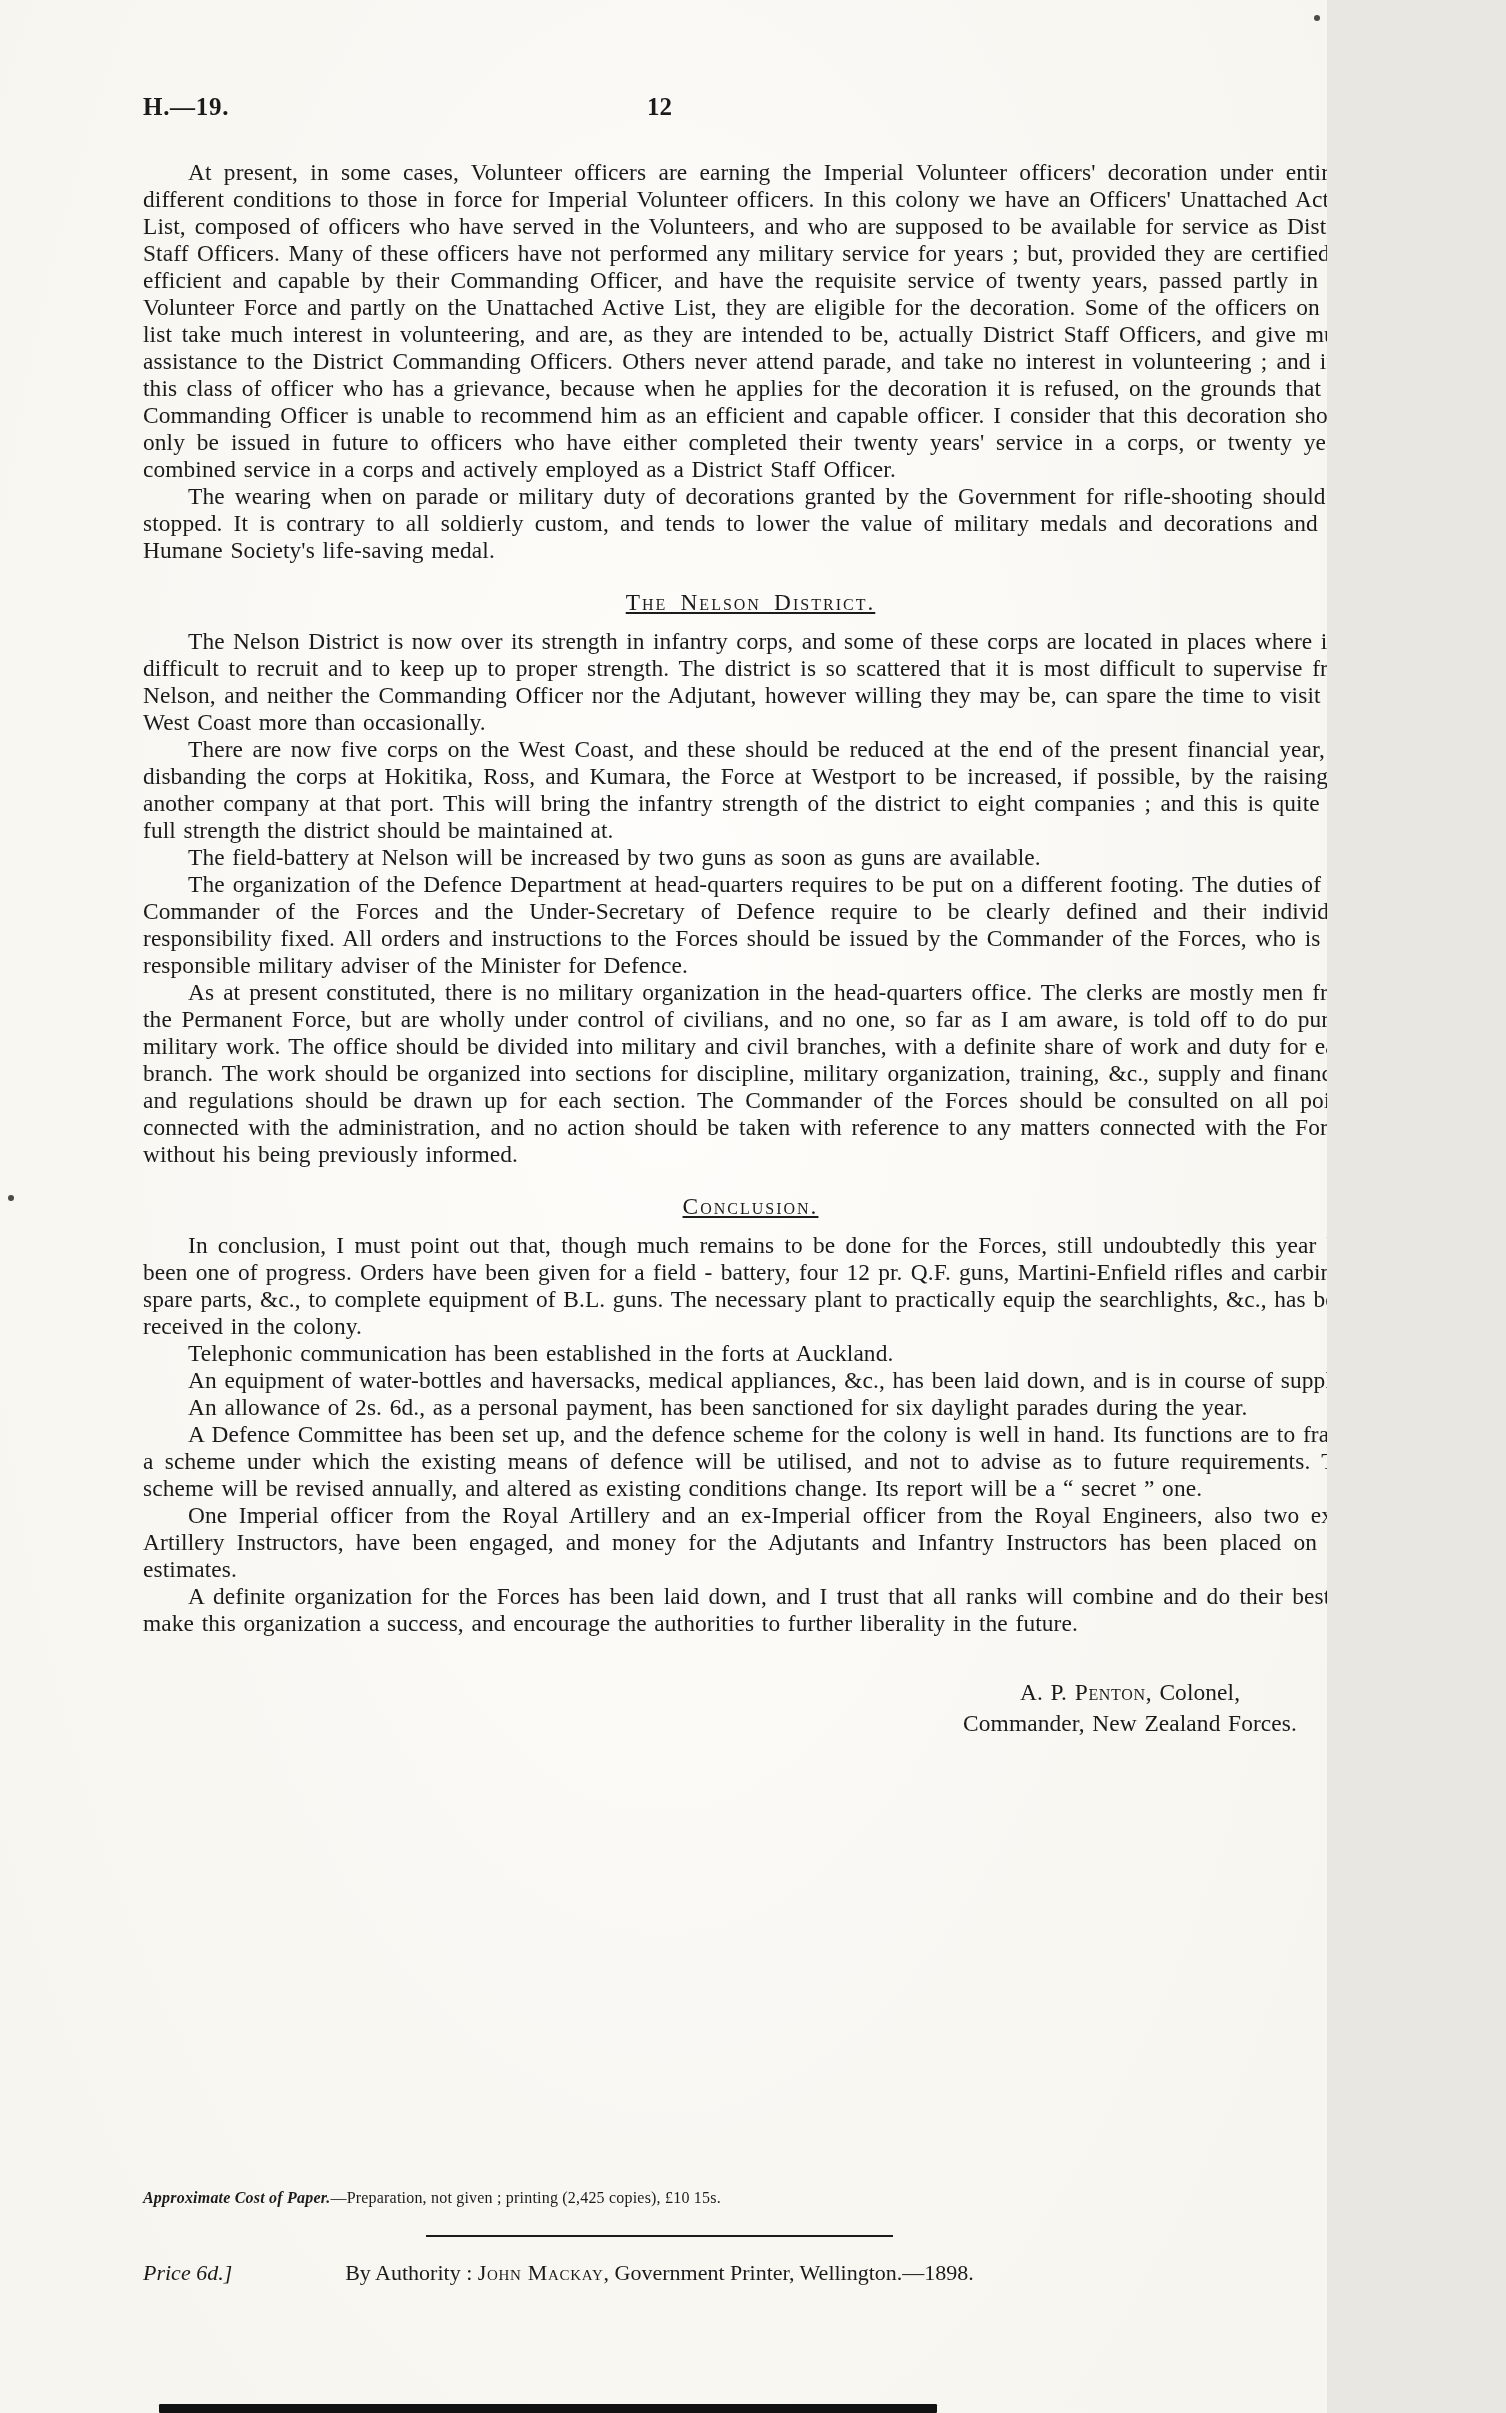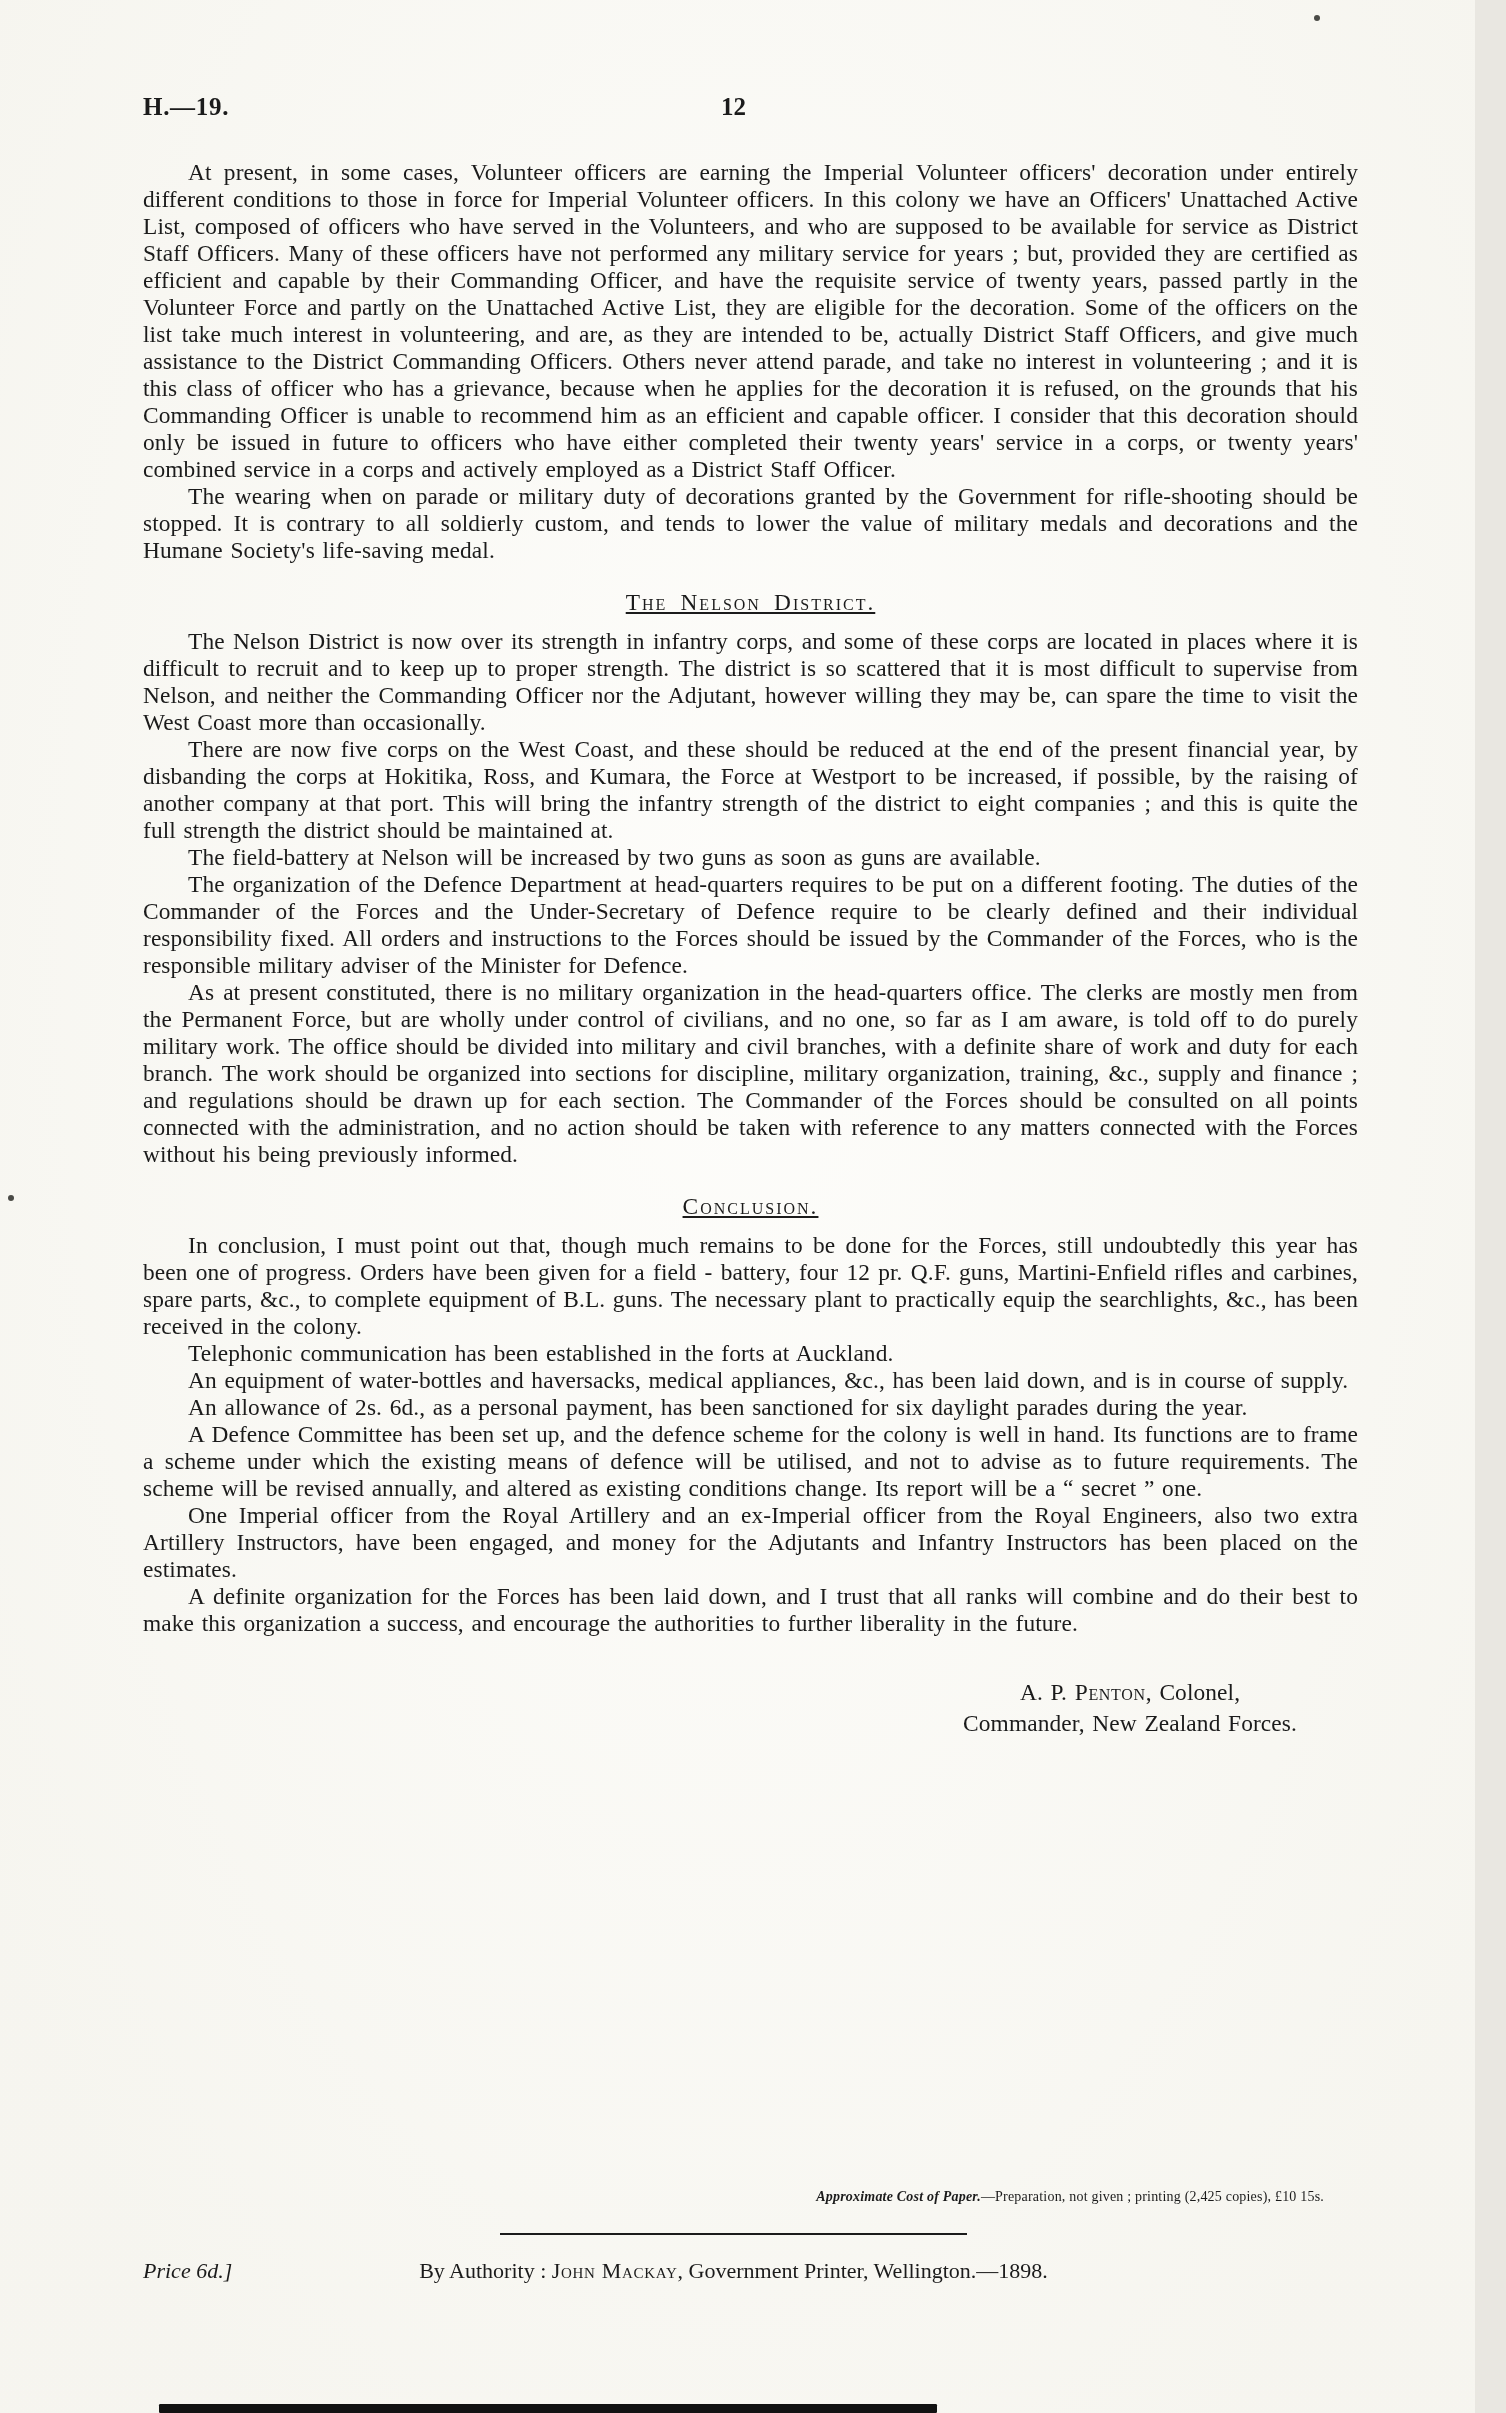--- a/index.html
+++ b/index.html
@@ -1,21 +1,21 @@
 <!DOCTYPE html>
 <html style="font-size:10.7px"><head>
 <meta charset="utf-8">
 <style>
   * { margin: 0; padding: 0; box-sizing: border-box; }
   html, body { background: #e9e7e1; }
   body { width: 1507px; }
 
   .page {
     position: relative;
-    width: 1475px;
+    width: 1327px;
     height: 2413px;
     background:
       radial-gradient(ellipse at 50% 40%, rgba(255,255,255,0.6), rgba(0,0,0,0.02) 85%),
       #fbfaf4;
     font-family: "Liberation Serif", serif;
     color: #1b1b1b;
     overflow: hidden;
   }
 
   
@@ -64,21 +64,21 @@
   }
   .sc { font-variant: small-caps; letter-spacing: 0.7px; }
 
   
   .page-footer {
     position: absolute;
     left: 143px;
     right: 151px;
     top: 2189px;
   }
-  .cost-note { text-align: right; font-size: 14px; letter-spacing: 0.2px; }
+  .cost-note { text-align: left; font-size: 16px; letter-spacing: 0.2px; }
   .cost-label { font-style: italic; font-weight: bold; }
   .footer-rule {
     width: 467px;
     height: 2px;
     background: #1b1b1b;
     margin: 28px auto 23px auto;
   }
   .imprint { position: relative; text-align: center; font-size: 22px; }
   .price { position: absolute; left: 0; top: 0; font-style: italic; }
 

